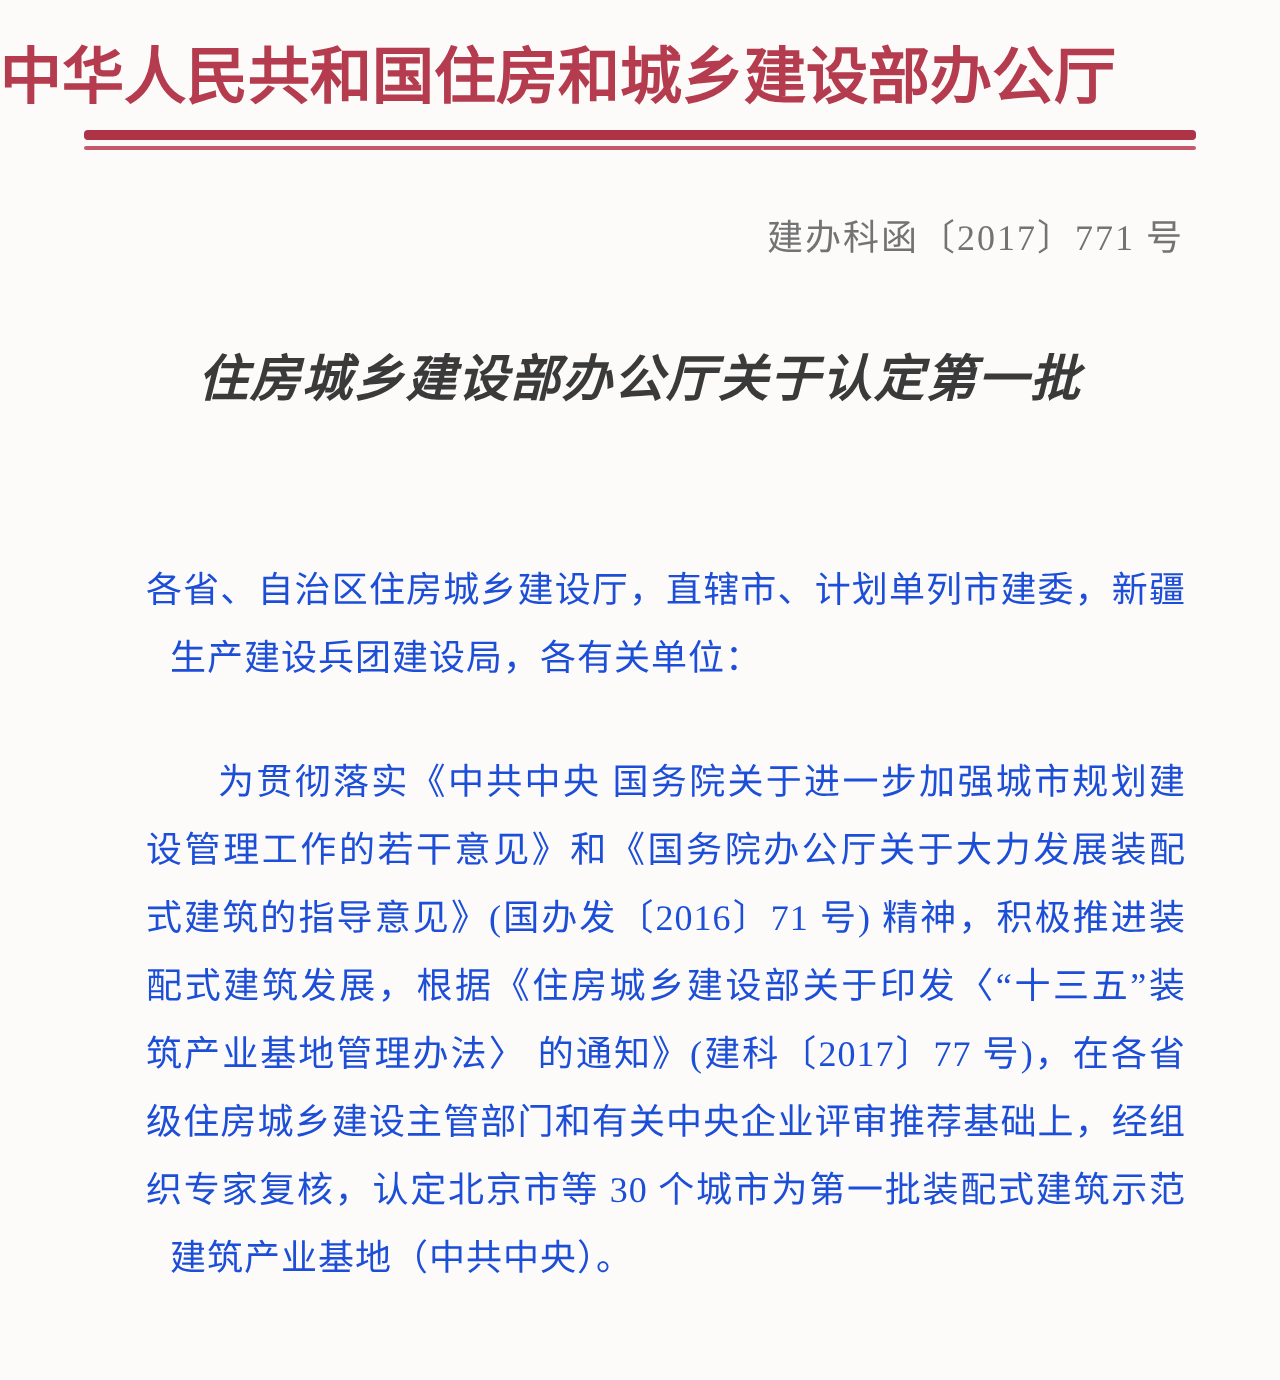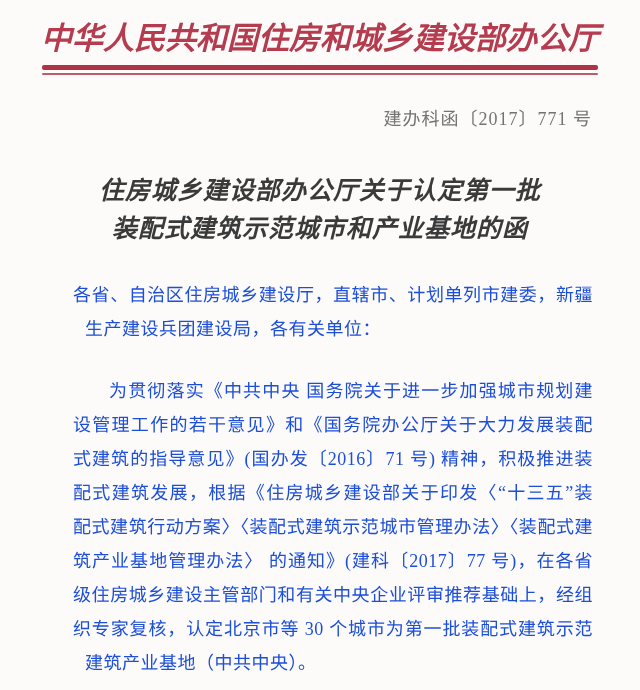--- a/index.html
+++ b/index.html
@@ -15,27 +15,26 @@
     background: #fcfbfa;
     overflow: hidden;
     font-family: "Liberation Serif", "DejaVu Serif", serif;
   }
   
   .letterhead {
     position: absolute;
     top: 13px;
     left: 0;
     width: 100%;
-    text-align: center;
+    text-align: left;
     font-size: 31px;
     font-weight: 700;
     letter-spacing: 0px;
     color: #b43c4e;
     white-space: nowrap;
-    font-style: italic;
   }
   
   .rule-wrap {
     position: absolute;
     top: 65px;
     left: 42px;
     width: 556px;
   }
   .rule-thick {
     height: 5px;
@@ -122,30 +121,28 @@
 
   <div class="rule-wrap">
     <div class="rule-thick"></div>
     <div class="rule-thin"></div>
   </div>
 
   <div class="doc-number">建办科函〔2017〕771 号</div>
 
   <h1 class="title">
     <span class="t-line">住房城乡建设部办公厅关于认定第一批</span>
-    <span class="t-line">装配式建筑示范城市和产业基地的函</span>
   </h1>
 
   <div class="body-block">
     <div class="bl j">各省、自治区住房城乡建设厅，直辖市、计划单列市建委，新疆</div>
     <div class="bl end">生产建设兵团建设局，各有关单位：</div>
     <div class="bl indent j">为贯彻落实《中共中央 国务院关于进一步加强城市规划建</div>
     <div class="bl j">设管理工作的若干意见》和《国务院办公厅关于大力发展装配</div>
     <div class="bl j">式建筑的指导意见》(国办发〔2016〕71 号) 精神，积极推进装</div>
     <div class="bl j">配式建筑发展，根据《住房城乡建设部关于印发〈“十三五”装</div>
-    <div class="bl j">配式建筑行动方案〉〈装配式建筑示范城市管理办法〉〈装配式建</div>
     <div class="bl j">筑产业基地管理办法〉 的通知》(建科〔2017〕77 号)，在各省</div>
     <div class="bl j">级住房城乡建设主管部门和有关中央企业评审推荐基础上，经组</div>
     <div class="bl j">织专家复核，认定北京市等 30 个城市为第一批装配式建筑示范</div>
     <div class="bl end">建筑产业基地（中共中央）。</div>
   </div>
 
 </div>
 
 </body></html>

